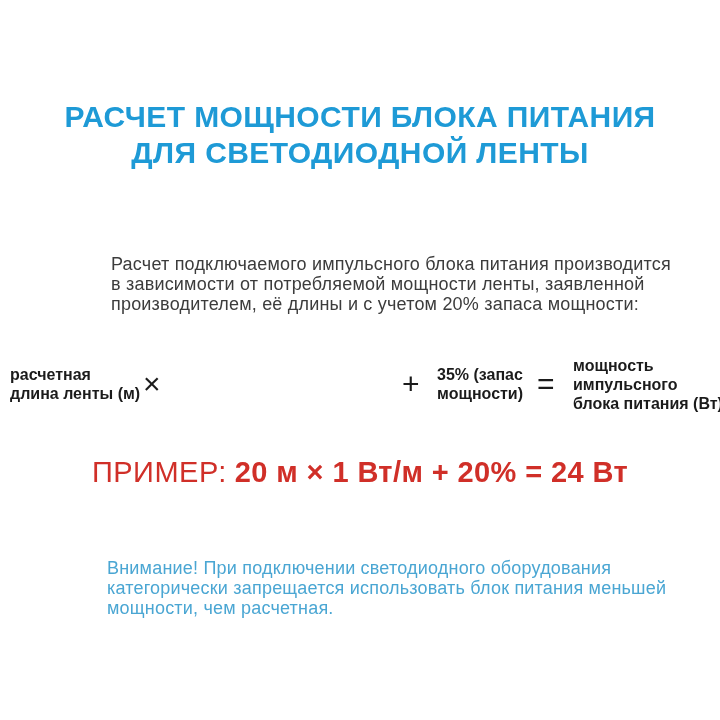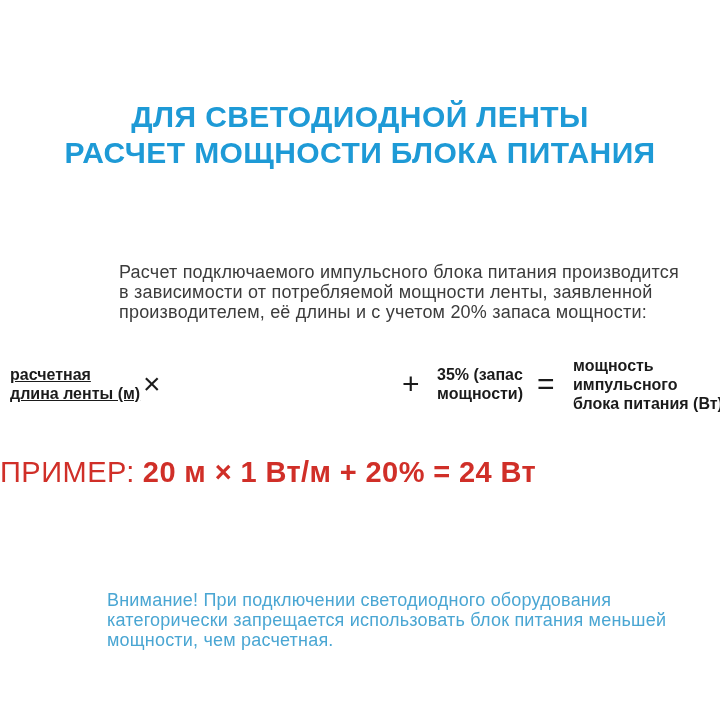--- a/index.html
+++ b/index.html
@@ -31,21 +31,21 @@
     letter-spacing: 0.4px;
   }
   .title-line { display: block; }
 
   
   .intro {
     position: absolute;
     left: 107px;
     top: 250px;
     width: 560px;
-    margin: 12px;
+    margin: 4px;
     font-size: 18px;
     line-height: 20px;
     letter-spacing: 0.2px;
     color: #3C3C3C;
     white-space: pre-line;
   }
 
   
   .formula {
     position: absolute;
@@ -57,72 +57,72 @@
     font-weight: 700;
     font-size: 16px;
     line-height: 19px;
   }
   .term, .op {
     position: absolute;
     top: 50%;
     transform: translateY(-50%);
     white-space: pre-line;
   }
-  .term-1 { left: 10px;  width: 134px; text-decoration: underline; }
+  .term-1 { left: 10px;  width: 134px; }
   .term-2 { left: 177px; width: 230px; }
   .term-3 { left: 437px; width: 100px; }
   .term-4 { left: 573px; width: 178px; }
   .op {
     font-size: 30px;
     font-weight: 500;
     line-height: 30px;
   }
   .op-multiply { left: 143px; }
   .op-plus     { left: 402px; }
   .op-equals   { left: 537px; }
 
   
   .example {
     position: absolute;
     left: 0;
     top: 454px;
     width: 720px;
-    text-align: left;
+    text-align: center;
     color: #D02F28;
     font-size: 29px;
     line-height: 36px;
     white-space: nowrap;
   }
   .example-prefix { font-weight: 400; letter-spacing: 0.5px; }
   .example-equation { font-weight: 700; letter-spacing: 0.4px; }
 
   
   .warning {
     position: absolute;
     left: 107px;
-    top: 590px;
+    top: 558px;
     width: 560px;
     height: 62px;
     overflow: hidden;
     margin: 0;
     font-size: 18px;
     line-height: 20px;
     letter-spacing: 0.2px;
     color: #4AA6D3;
     white-space: pre-line;
   }
 </style>
 </head>
 <body>
 
 <main class="poster">
 
   <h1 class="title">
+    <span class="title-line">РАСЧЕТ МОЩНОСТИ БЛОКА ПИТАНИЯ</span>
     <span class="title-line">ДЛЯ СВЕТОДИОДНОЙ ЛЕНТЫ</span>
-    <span class="title-line">РАСЧЕТ МОЩНОСТИ БЛОКА ПИТАНИЯ</span>
   </h1>
 
   <p class="intro">Расчет подключаемого импульсного блока питания производится
 в зависимости от потребляемой мощности ленты, заявленной
 производителем, её длины и с учетом 20% запаса мощности:</p>
 
   <div class="formula">
     <div class="term term-1">расчетная
 длина ленты (м)</div>
     <div class="op op-multiply">×</div>

